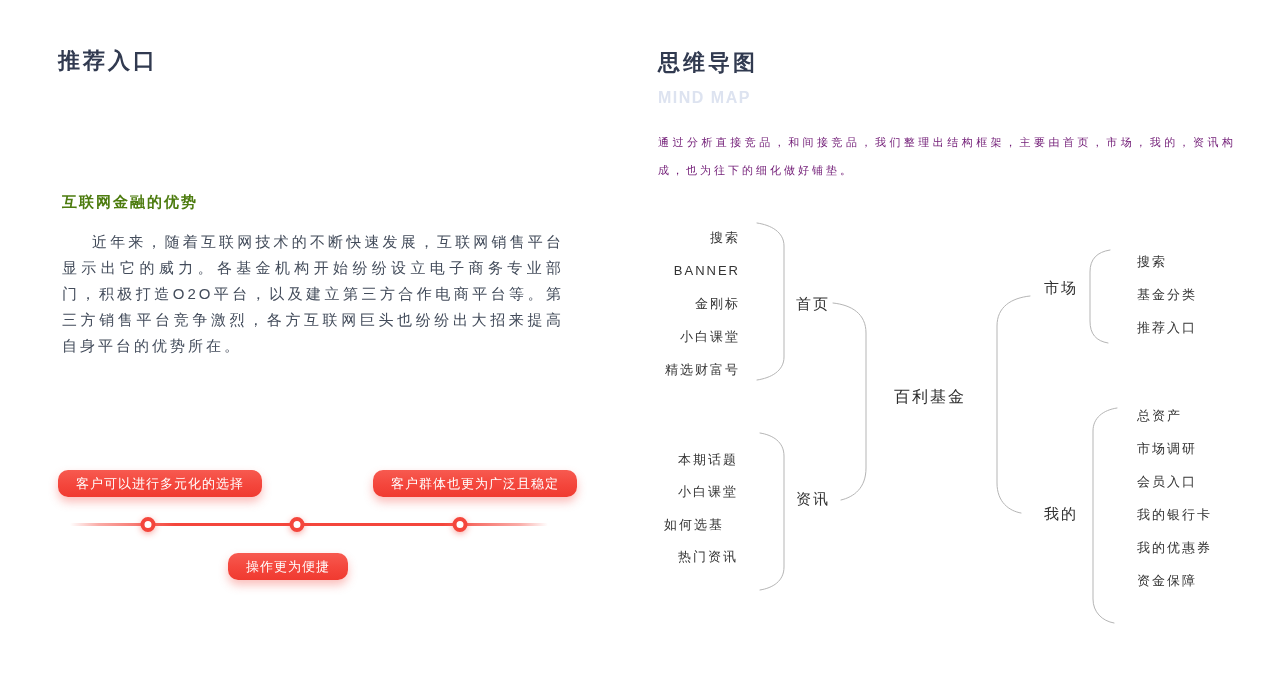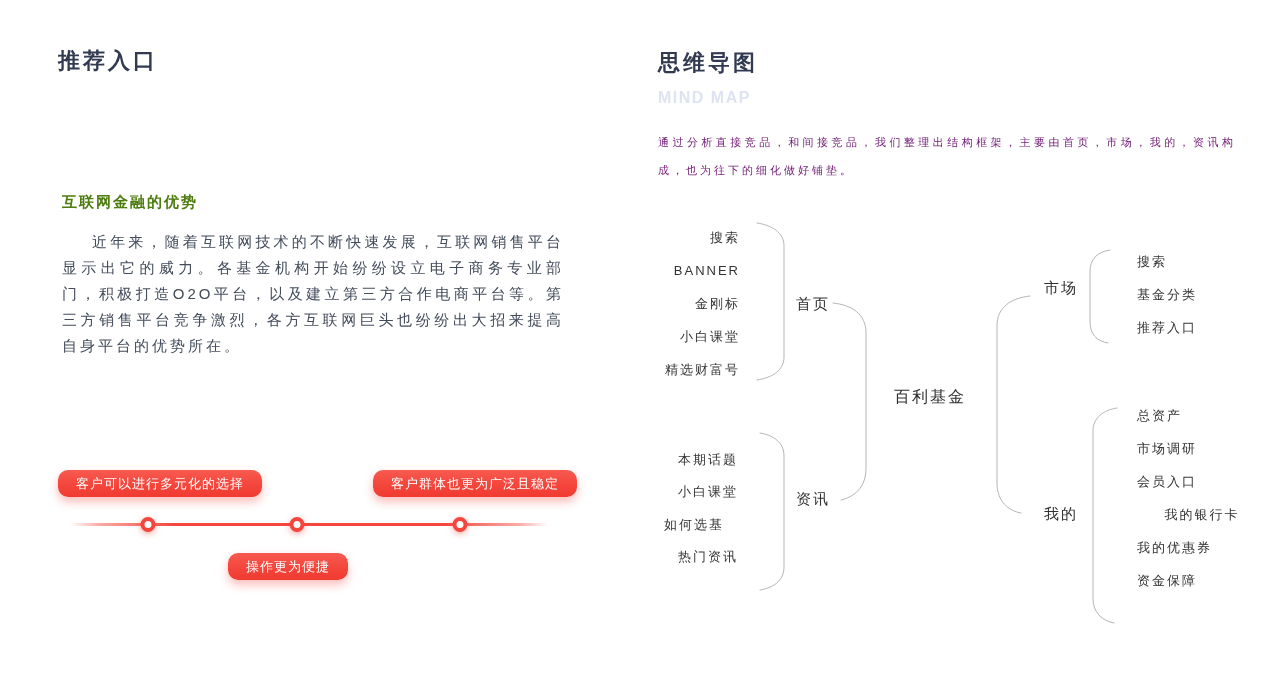--- a/index.html
+++ b/index.html
@@ -116,16 +116,16 @@
   <div class="abs mm-label mm-child ra" style="left:0;top:316px;width:88px;text-align:center;">如何选基</div>
   <div class="abs mm-label mm-child ra" style="left:0;top:348px;width:88px;">热门资讯</div>
 
   <div class="abs mm-label mm-child la" style="left:487px;top:53px;width:130px;">搜索</div>
   <div class="abs mm-label mm-child la" style="left:487px;top:86px;width:130px;">基金分类</div>
   <div class="abs mm-label mm-child la" style="left:487px;top:119px;width:130px;">推荐入口</div>
 
   <div class="abs mm-label mm-child la" style="left:487px;top:207px;width:130px;">总资产</div>
   <div class="abs mm-label mm-child la" style="left:487px;top:240px;width:130px;">市场调研</div>
   <div class="abs mm-label mm-child la" style="left:487px;top:273px;width:130px;">会员入口</div>
-  <div class="abs mm-label mm-child la" style="left:487px;top:306px;width:130px;text-align:center;">我的银行卡</div>
+  <div class="abs mm-label mm-child la" style="left:487px;top:306px;width:130px;">我的银行卡</div>
   <div class="abs mm-label mm-child la" style="left:487px;top:339px;width:130px;">我的优惠券</div>
   <div class="abs mm-label mm-child la" style="left:487px;top:372px;width:130px;">资金保障</div>
 </div>
 
 </body></html>

